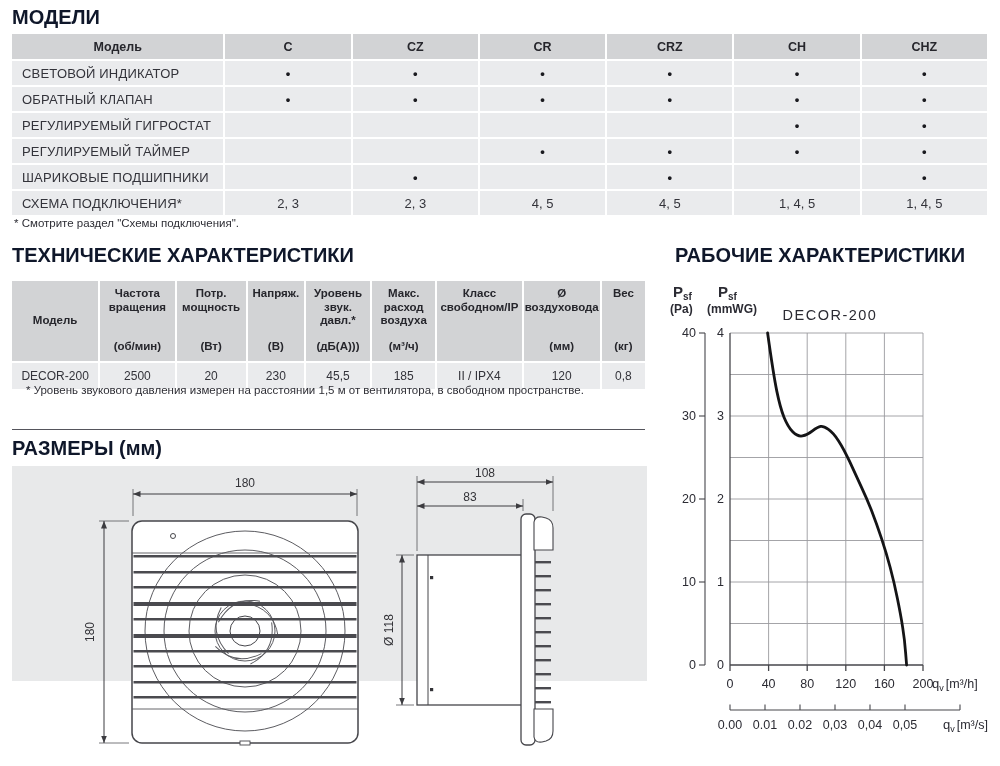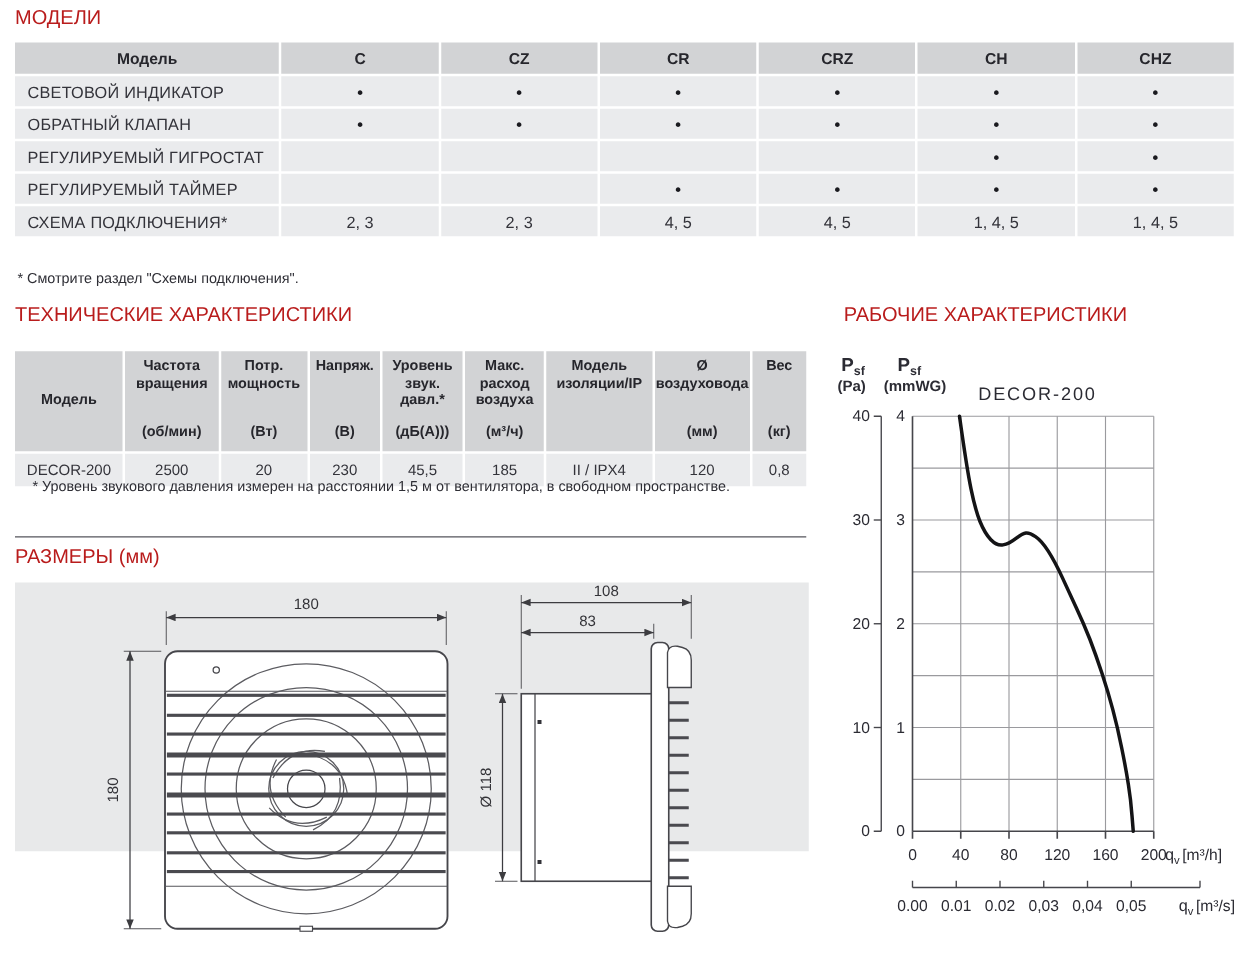--- a/index.html
+++ b/index.html
@@ -1,19 +1,19 @@
 <!DOCTYPE html>
 <html><head>
 <meta charset="utf-8">
 <style>
   * { margin:0; padding:0; box-sizing:border-box; }
   body { background:#fff; font-family:"Liberation Sans","DejaVu Sans",sans-serif; color:#2b2b33; }
   #screen { position:relative; width:1000px; height:766px; background:#fff; overflow:hidden; }
 
-  .sec-title { position:absolute; font-size:16px; font-weight:normal; color:#b91c1c; letter-spacing:0; }
+  .sec-title { position:absolute; font-size:20px; font-weight:bold; color:#0f172a; letter-spacing:0; }
 
   
   table { border-collapse:separate; border-spacing:2px; table-layout:fixed; }
   .models-table { position:absolute; left:10px; top:32px; width:979px; }
   .models-table th { background:#d2d3d5; font-size:12.5px; font-weight:bold; height:25px; text-align:center; color:#26262c; }
   .models-table td { background:#eaebed; font-size:13px; height:24px; text-align:center; color:#33333a; }
   .models-table td.rowlabel { text-align:left; padding-left:10px; letter-spacing:0.2px; }
   .models-table td.dot { font-size:13px; font-weight:bold; color:#1a1a1f; }
 
   .tech-table { position:absolute; left:10px; top:279px; width:637px; }
@@ -84,20 +84,29 @@
       <td class="dot">•</td>
       <td class="dot">•</td>
     </tr>
     <tr>
       <td class="rowlabel">РЕГУЛИРУЕМЫЙ ТАЙМЕР</td>
       <td class="dot"></td>
       <td class="dot"></td>
       <td class="dot">•</td>
       <td class="dot">•</td>
       <td class="dot">•</td>
+      <td class="dot">•</td>
+    </tr>
+    <tr>
+      <td class="rowlabel">ШАРИКОВЫЕ ПОДШИПНИКИ</td>
+      <td class="dot"></td>
+      <td class="dot">•</td>
+      <td class="dot"></td>
+      <td class="dot">•</td>
+      <td class="dot"></td>
       <td class="dot">•</td>
     </tr>
     <tr>
       <td class="rowlabel">СХЕМА ПОДКЛЮЧЕНИЯ*</td>
       <td>2, 3</td>
       <td>2, 3</td>
       <td>4, 5</td>
       <td>4, 5</td>
       <td>1, 4, 5</td>
       <td>1, 4, 5</td>
@@ -153,21 +162,21 @@
             </div>
           </th>
       <th>
             <div class="hwrap">
               <div>Макс. расход воздуха</div>
               <div>(м³/ч)</div>
             </div>
           </th>
       <th>
             <div class="hwrap">
-              <div>Модель изоляции/IP</div>
+              <div>Класс свободном/IP</div>
             </div>
           </th>
       <th>
             <div class="hwrap">
               <div>Ø воздуховода</div>
               <div>(мм)</div>
             </div>
           </th>
       <th>
             <div class="hwrap">

